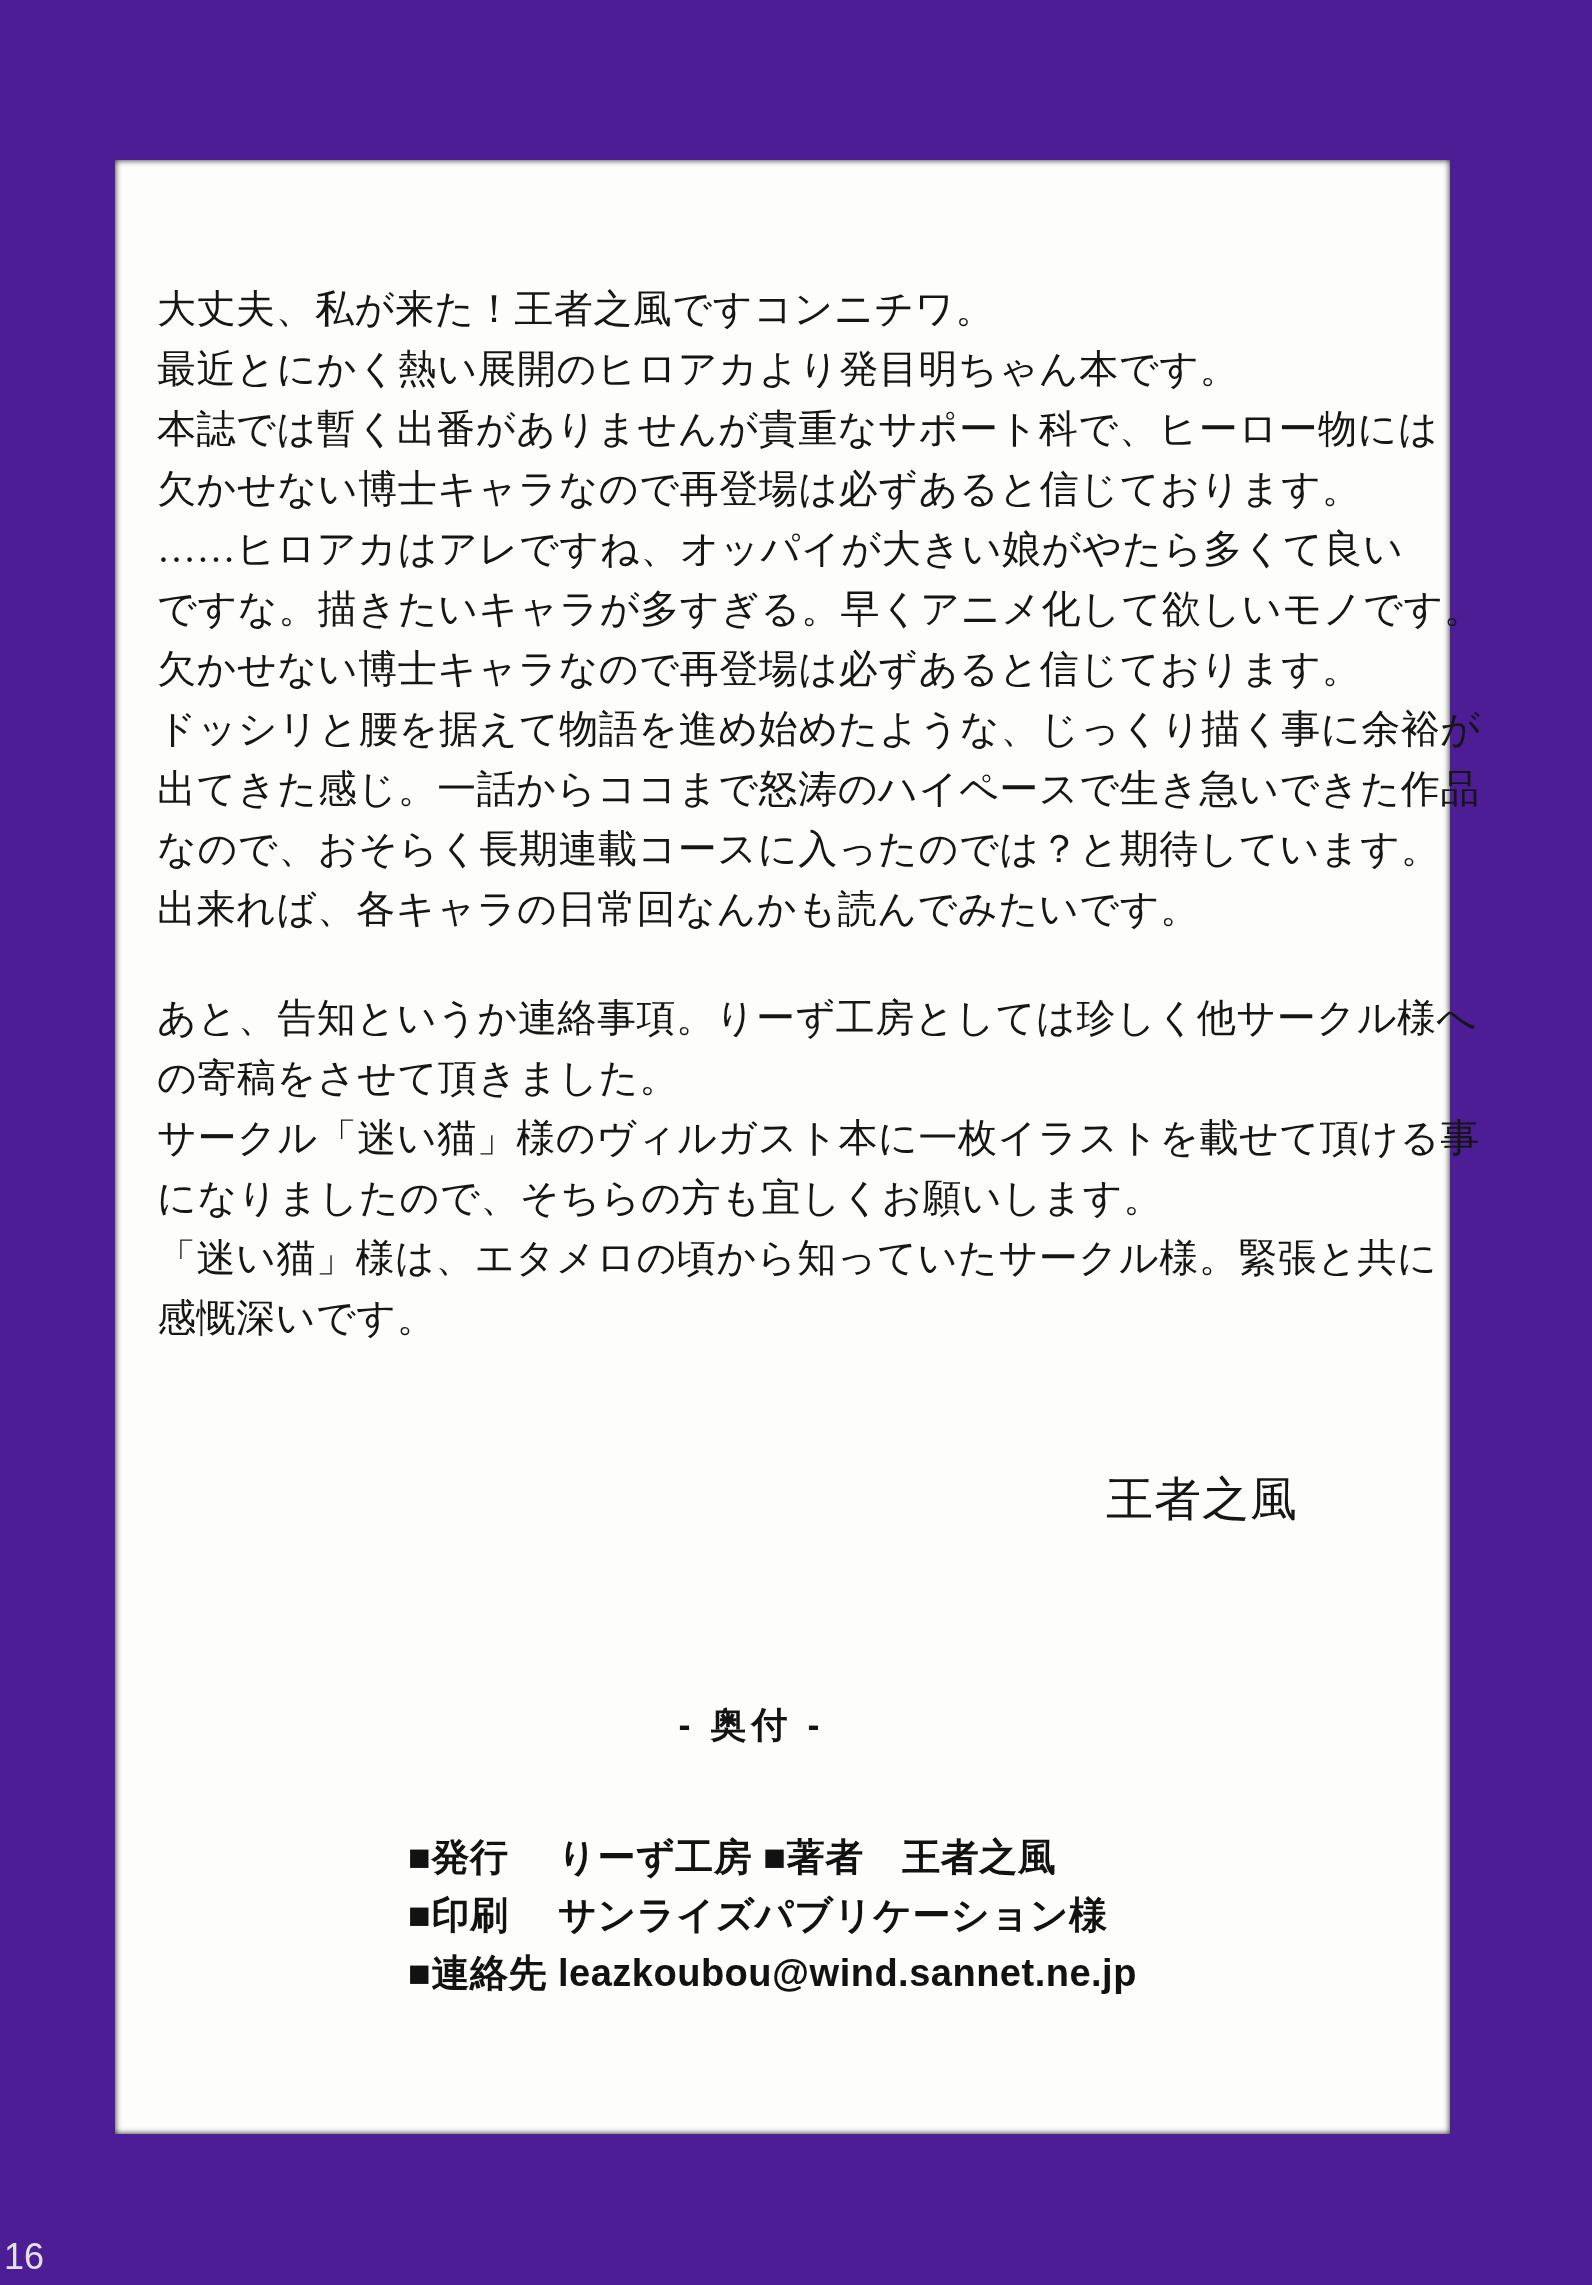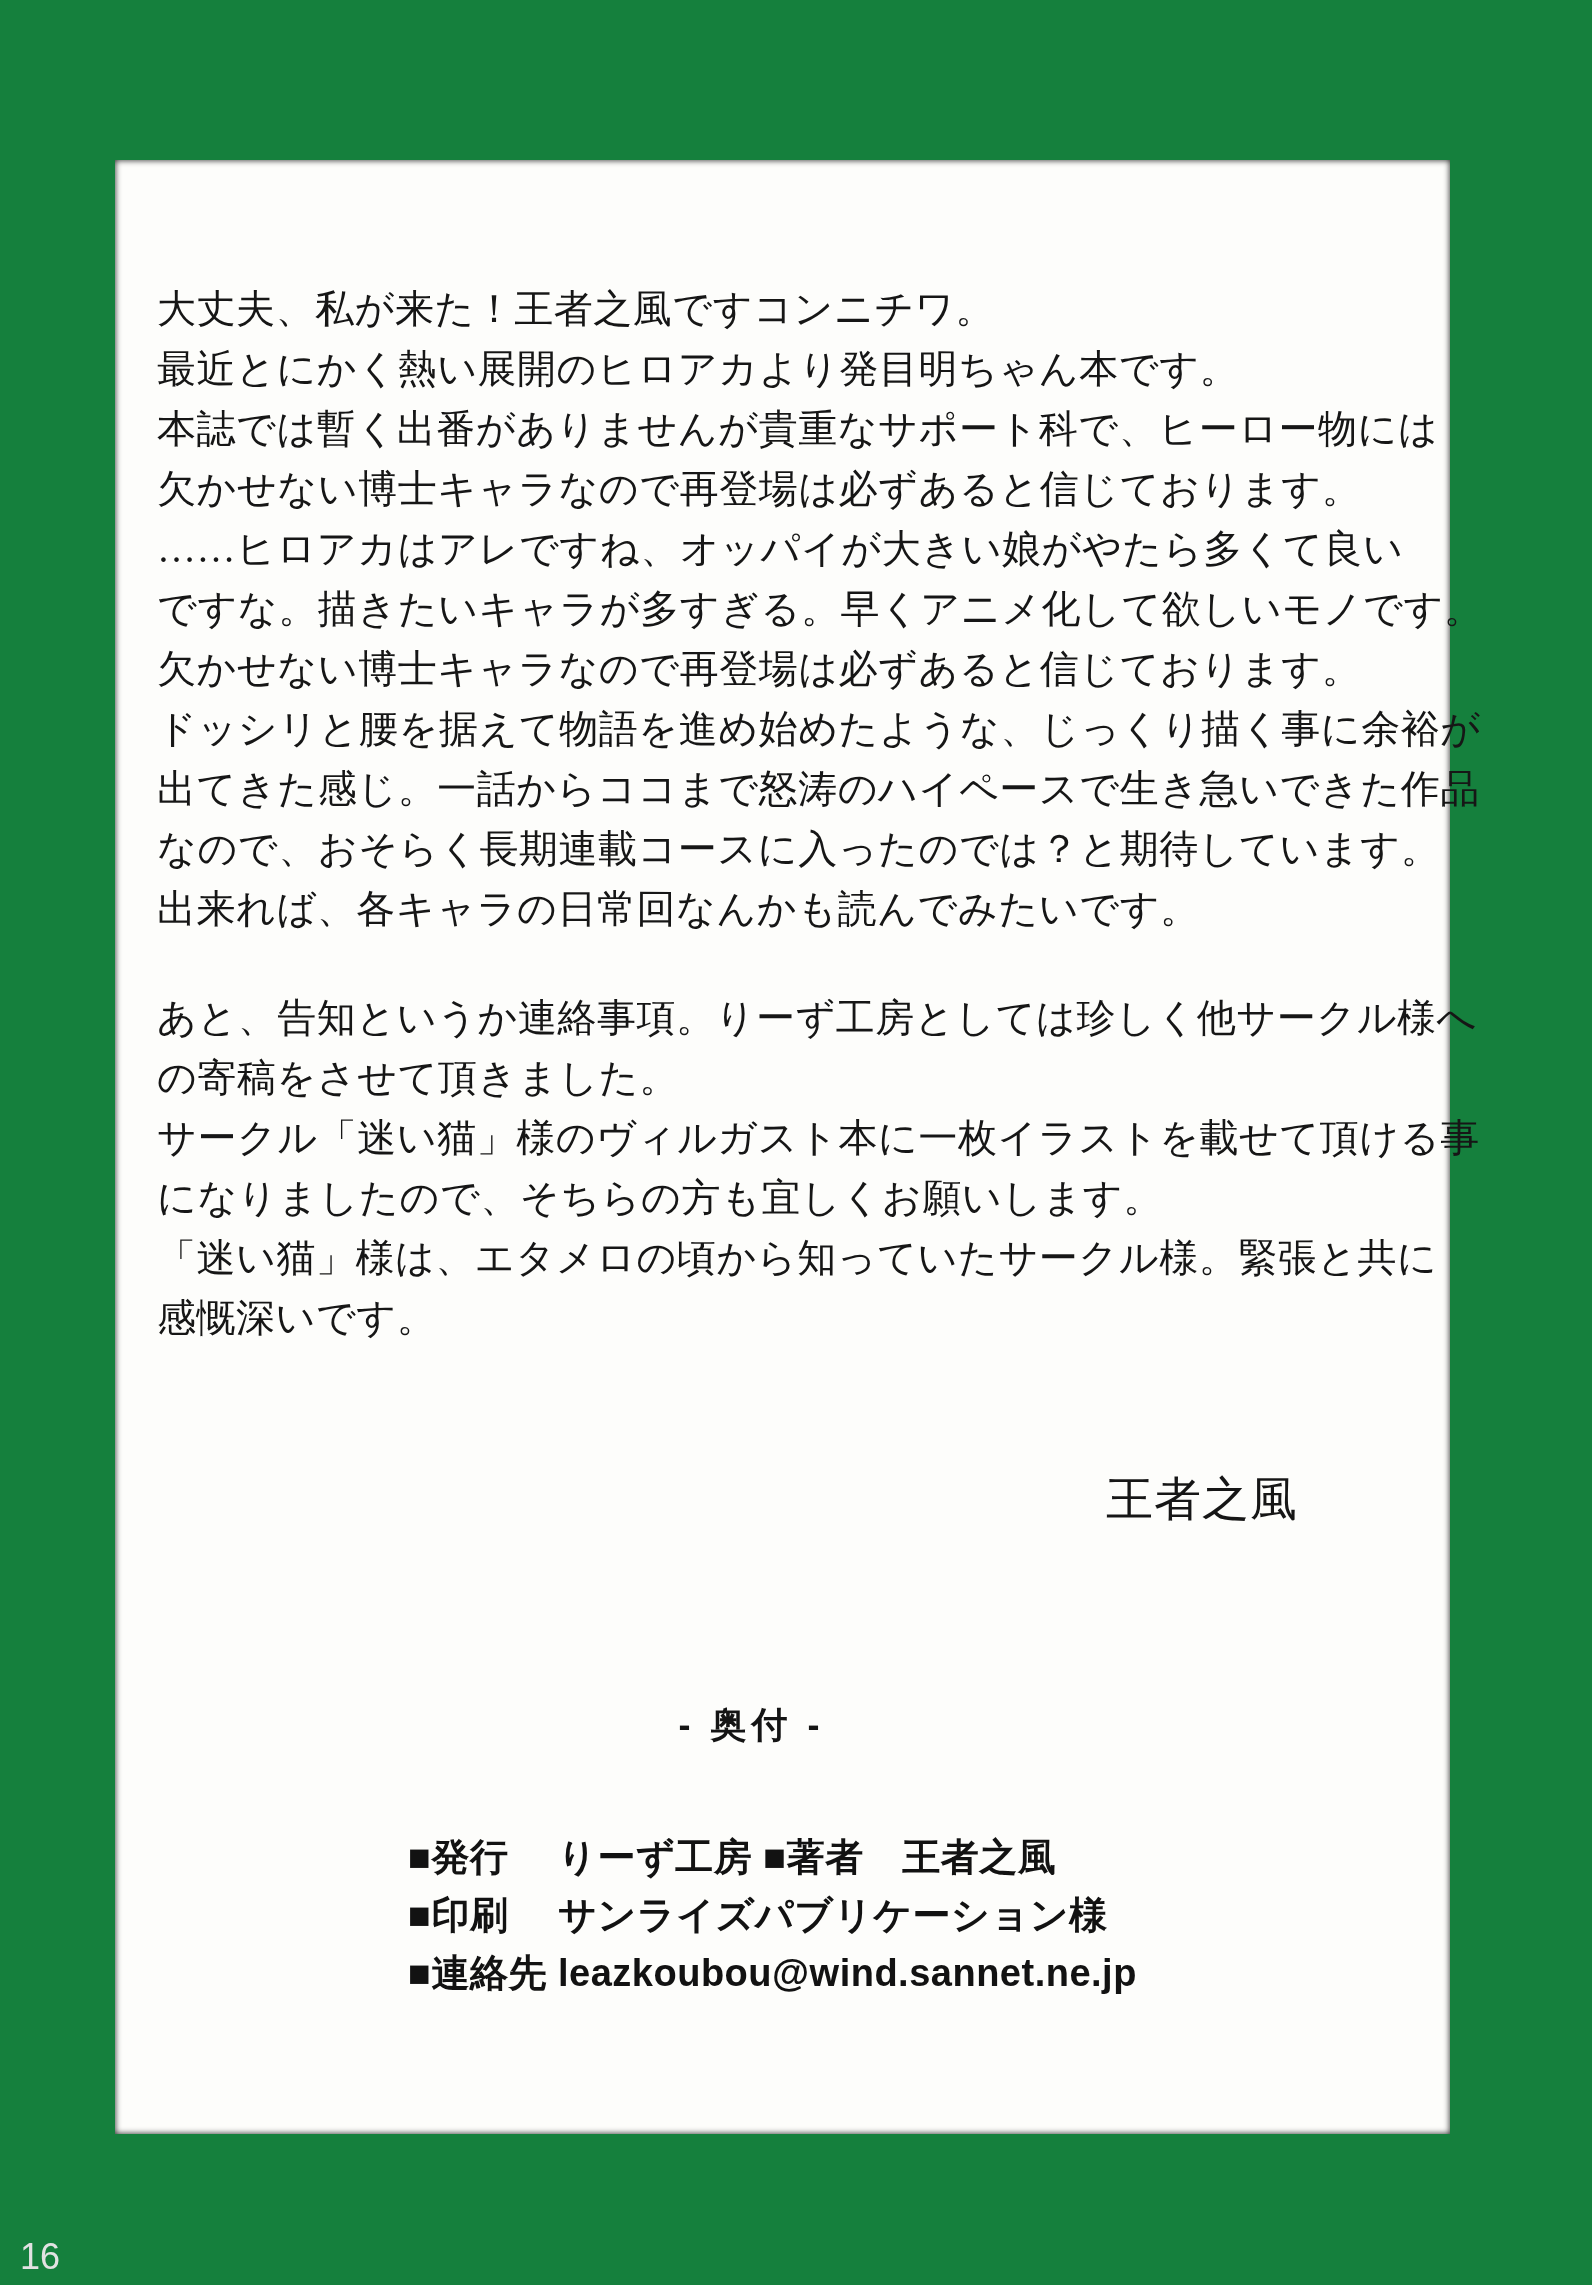--- a/index.html
+++ b/index.html
@@ -4,21 +4,21 @@
 <style>
   html, body {
     margin: 0;
     padding: 0;
     background: #000;
   }
   .scan {
     position: relative;
     width: 1592px;
     height: 2286px;
-    background: #15803d;
+    background: #4c1d95;
     overflow: hidden;
     font-family: "Liberation Serif", "DejaVu Serif", serif;
   }
   .page {
     position: absolute;
     left: 115px;
     top: 160px;
     width: 1335px;
     height: 1974px;
     background: #fdfdfb;
@@ -67,21 +67,21 @@
     left: 293px;
     font-family: "Liberation Sans", "DejaVu Sans", sans-serif;
     font-weight: bold;
     font-size: 38px;
     line-height: 58px;
     letter-spacing: 0.5px;
     color: #121212;
   }
   .page-number {
     position: absolute;
-    left: 20px;
+    left: 4px;
     top: 2237px;
     font-family: "Liberation Sans", "DejaVu Sans", sans-serif;
     font-size: 36px;
     line-height: 40px;
     color: #e2e2e2;
   }
 </style>
 </head>
 <body>
 

